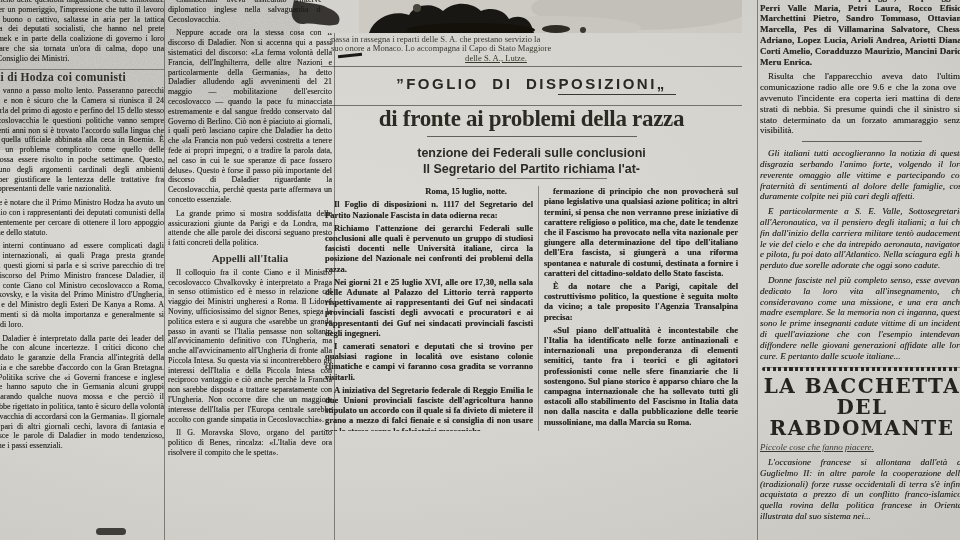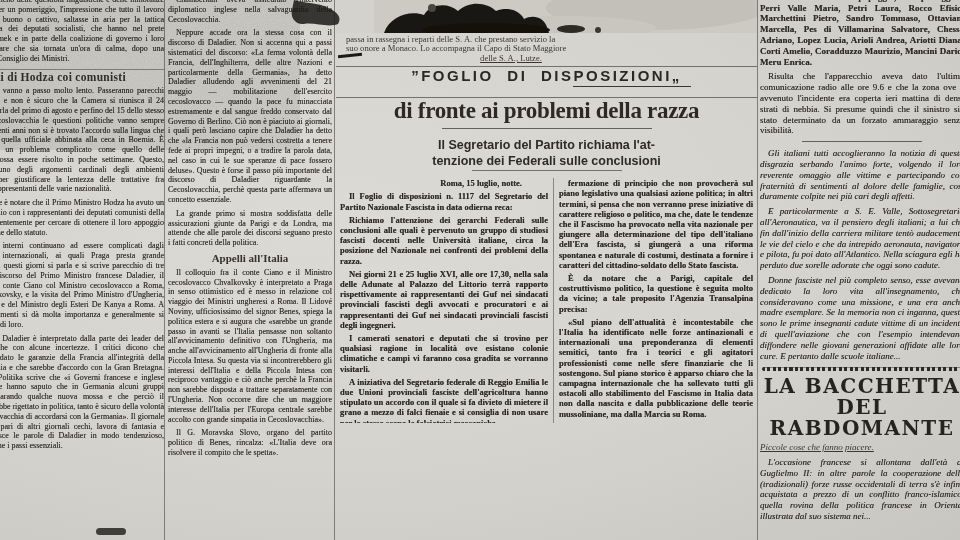--- a/index.html
+++ b/index.html
@@ -7,27 +7,27 @@
   body { background:#cfcdc7; font-family:"Liberation Serif", serif; }
   .page { position:absolute; inset:0; overflow:hidden; color:#2e2b26;
           background:radial-gradient(ellipse at 35% 40%, #dcdad5 0%, #d5d3cd 55%, #c8c6c0 100%); }
   .vrule { position:absolute; top:0; bottom:0; width:1px; background:rgba(58,55,48,.55); }
   .col { position:absolute; font-size:8px; line-height:9.8px; text-align:justify; color:#35322c; }
   .col p { margin-bottom:4px; text-indent:8px; text-shadow:0 0 .5px rgba(47,44,38,.65); }
   .subhead-a { font-weight:bold; font-size:11.5px; letter-spacing:.3px; margin:5px 0 4px;
                border-top:1px solid rgba(58,55,48,.5); padding-top:3px; text-indent:0 !important; text-align:left; }
   .subhead-b { font-weight:bold; font-size:11px; text-align:center; margin:6px 0 4px; text-indent:0 !important; }
   
-  .main { position:absolute; left:336px; top:0; width:421px; height:540px; overflow:hidden; }
+  .main { position:absolute; left:321px; top:0; width:421px; height:540px; overflow:hidden; }
   .photo { width:100%; height:33px; display:block; }
   .caption { width:330px; margin:2px 0 0 10px; font-size:8.6px; line-height:9.4px; text-align:justify; color:#3a372f; }
   .caption .c3 { text-align:center; text-decoration:underline; }
   .hline { height:1px; background:rgba(50,47,41,.6); margin-top:3px; }
   .kicker { font-family:"Liberation Sans", sans-serif; font-weight:bold; font-size:15px;
-            letter-spacing:2.5px; word-spacing:7px; text-align:center; margin-top:0; color:#2a2823; }
+            letter-spacing:2.5px; word-spacing:7px; text-align:center; margin-top:8px; color:#2a2823; }
   .kicker-under { width:118px; height:1px; background:#3a372f; margin:2px 66px 0 auto; }
   .headline { font-family:"DejaVu Serif", serif; font-weight:bold; text-align:center;
               font-size:50px; line-height:49px; letter-spacing:2px; color:#2d2a24; margin-top:4px;
               text-shadow:0 0 1px rgba(45,42,36,.6); }
   .subheadline { font-family:Liberation Serif, serif; font-weight:bold; font-size:23px; letter-spacing:-.3px;
                  text-align:center; margin-top:0; color:#2d2a24; }
   .sub-under { width:210px; height:1px; background:rgba(50,47,41,.7); margin:4px auto 0; }
   .deck { font-family:"Liberation Sans", sans-serif; font-weight:bold; font-size:12.5px;
           line-height:16px; text-align:center; margin-top:8px; color:#2e2b26; }
   .deck-under { width:150px; height:1px; background:rgba(50,47,41,.6); margin:1px auto 0; }
@@ -99,22 +99,22 @@
       <div class="c2">suo onore a Monaco. Lo accompagna il Capo di Stato Maggiore</div>
       <div class="c3">delle S. A., Lutze.</div>
     </div>
     <div class="hline"></div>
     <div class="kicker">”FOGLIO DI DISPOSIZIONI„</div>
     <div class="kicker-under"></div>
     <div class="hline" style="margin-top:10px"></div>
     <div class="subheadline">di fronte ai problemi della razza</div>
     <div class="sub-under"></div>
     <div class="deck">
+      <div>tenzione dei Federali sulle conclusioni</div>
       <div>Il Segretario del Partito richiama l'at-</div>
-      <div>tenzione dei Federali sulle conclusioni</div>
       <div class="deck-under"></div>
     </div>
     <div class="body-cols">
       <div class="bcol">
         <p class="dateline">Roma, 15 luglio, notte.</p>
         <p class="em">Il Foglio di disposizioni n. 1117 del Segretario del Partito Nazionale Fascista in data odierna reca:</p>
         <p>Richiamo l'attenzione dei gerarchi Federali sulle conclusioni alle quali è pervenuto un gruppo di studiosi fascisti docenti nelle Università italiane, circa la posizione del Nazionale nei confronti dei problemi della razza.</p>
         <p>Nei giorni 21 e 25 luglio XVI, alle ore 17,30, nella sala delle Adunate al Palazzo del Littorio terrà rapporto rispettivamente ai rappresentanti dei Guf nei sindacati provinciali fascisti degli avvocati e procuratori e ai rappresentanti dei Guf nei sindacati provinciali fascisti degli ingegneri.</p>
         <p>I camerati senatori e deputati che si trovino per qualsiasi ragione in località ove esistano colonie climatiche e campi vi faranno cosa gradita se vorranno visitarli.</p>
         <p>A iniziativa del Segretario federale di Reggio Emilia le due Unioni provinciali fasciste dell'agricoltura hanno stipulato un accordo con il quale si fa divieto di mietere il grano a mezzo di falci fienaie e si consiglia di non usare per lo stesso scopo le falciatrici meccaniche.</p>

